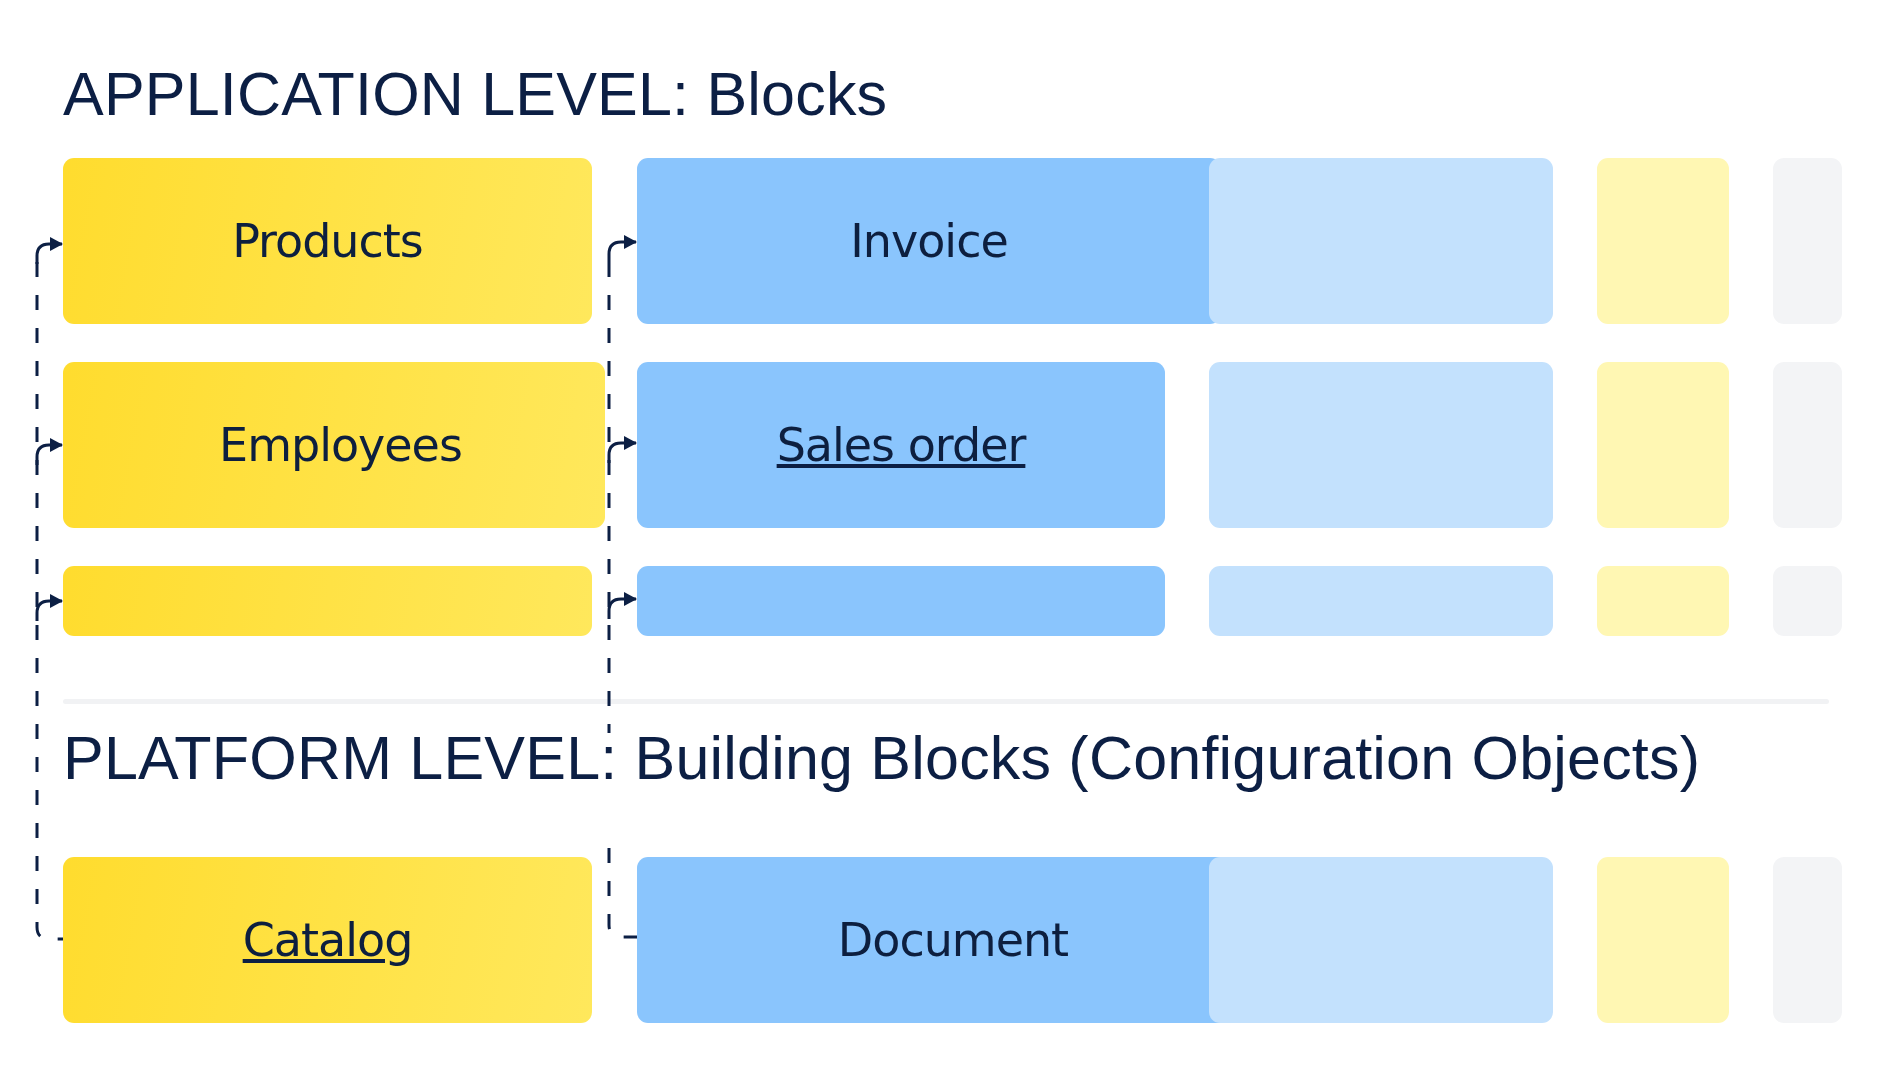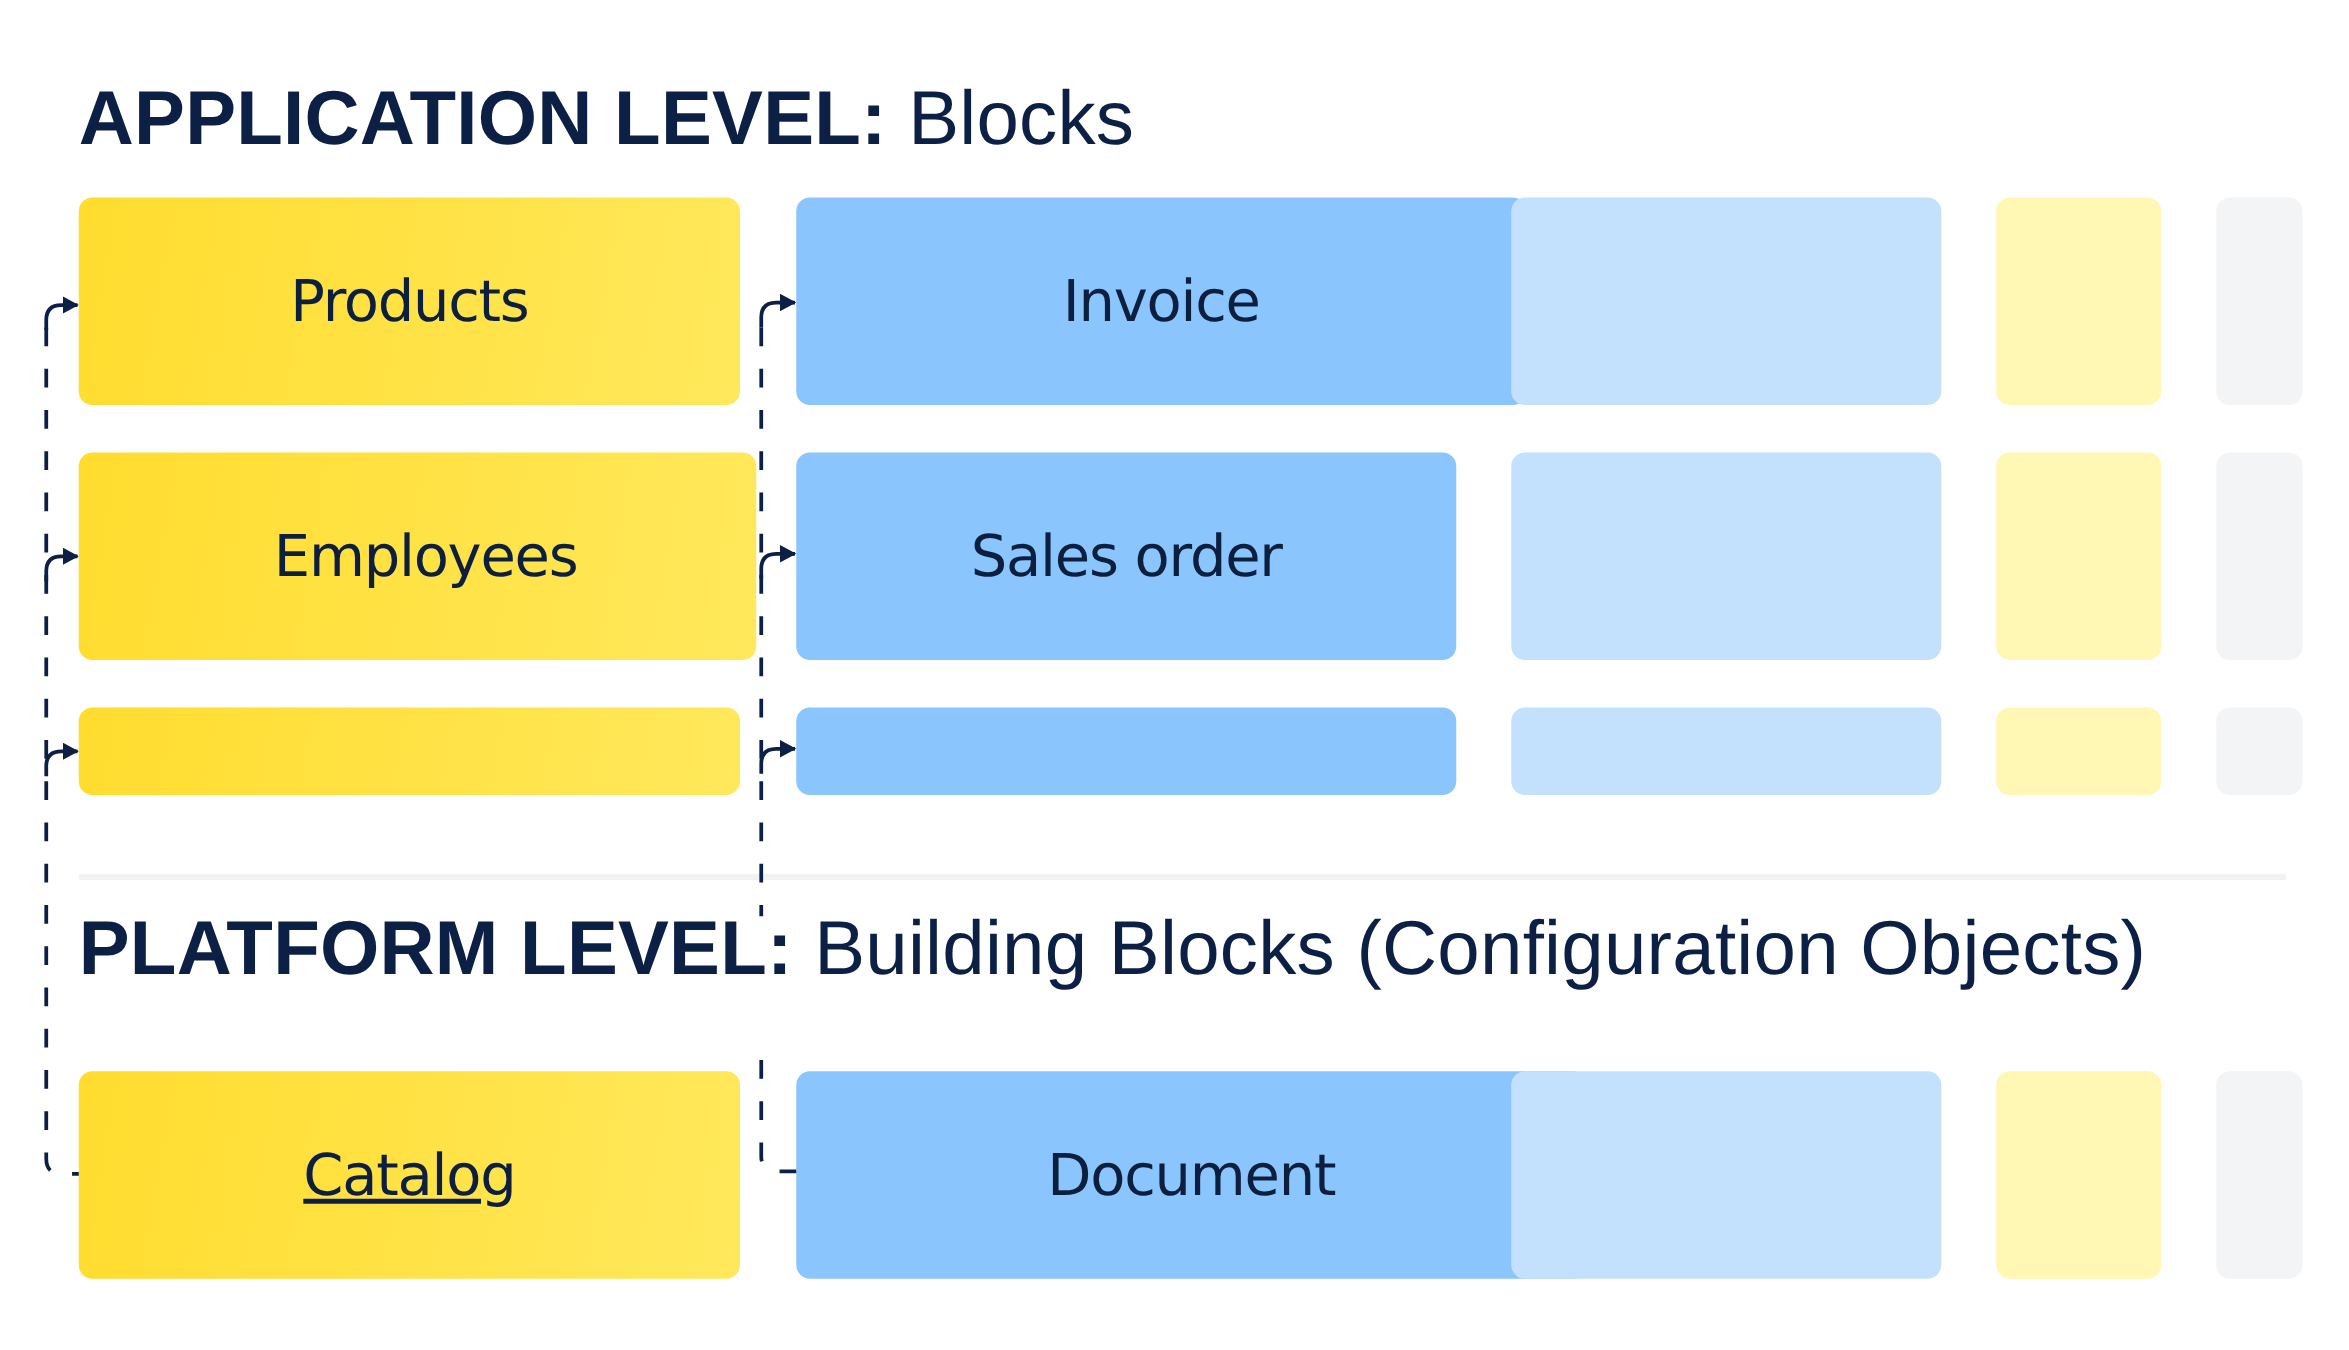--- a/index.html
+++ b/index.html
@@ -1,19 +1,19 @@
 <!DOCTYPE html>
 <html><head>
 <meta charset="utf-8">
 <style>
   html, body { margin: 0; padding: 0; background: #ffffff; }
   body { width: 1879px; height: 1080px; position: relative; overflow: hidden;
          font-family: "Liberation Sans", sans-serif; color: #0c1f44; }
   .heading { position: absolute; left: 63px; font-size: 61px; line-height: 1; white-space: nowrap; letter-spacing: 0.2px; }
-  .heading .strong { font-weight: bold; }
+  .heading .strong { font-weight: normal; }
   .heading .light { font-weight: normal; }
   #h-app { top: 64px; }
   #h-plat { top: 728px; }
   .box { position: absolute; border-radius: 11px; display: flex; align-items: center; justify-content: center; }
   .box span { font-family: "DejaVu Sans", sans-serif; font-size: 46px; color: #0d1f3f; letter-spacing: -1px; }
   .yellow { background: linear-gradient(100deg, #ffdc2e 0%, #ffe85c 100%); }
   .blue { background: #8ac5fd; }
   .lightblue { background: #c3e1fd; }
   .paleyellow { background: #fff7b3; }
   .gray { background: #f3f4f6; }
@@ -33,21 +33,21 @@
 <div class="box blue" style="left:637px;top:158px;width:584px;height:166px;">
   <span>Invoice</span>
 </div>
 <div class="box lightblue" style="left:1209px;top:158px;width:344px;height:166px;"></div>
 <div class="box paleyellow" style="left:1597px;top:158px;width:132px;height:166px;"></div>
 <div class="box gray" style="left:1773px;top:158px;width:69px;height:166px;"></div>
 
 <div class="box yellow" style="left:63px;top:362px;width:529px;height:166px;padding-left:13px;">
   <span>Employees</span>
 </div>
-<div class="box blue" style="left:637px;top:362px;width:528px;height:166px;">
+<div class="box blue" style="left:637px;top:362px;width:528px;height:166px;text-decoration:underline;">
   <span>Sales order</span>
 </div>
 <div class="box lightblue" style="left:1209px;top:362px;width:344px;height:166px;"></div>
 <div class="box paleyellow" style="left:1597px;top:362px;width:132px;height:166px;"></div>
 <div class="box gray" style="left:1773px;top:362px;width:69px;height:166px;"></div>
 
 <div class="box yellow" style="left:63px;top:566px;width:529px;height:70px;"></div>
 <div class="box blue" style="left:637px;top:566px;width:528px;height:70px;"></div>
 <div class="box lightblue" style="left:1209px;top:566px;width:344px;height:70px;"></div>
 <div class="box paleyellow" style="left:1597px;top:566px;width:132px;height:70px;"></div>

